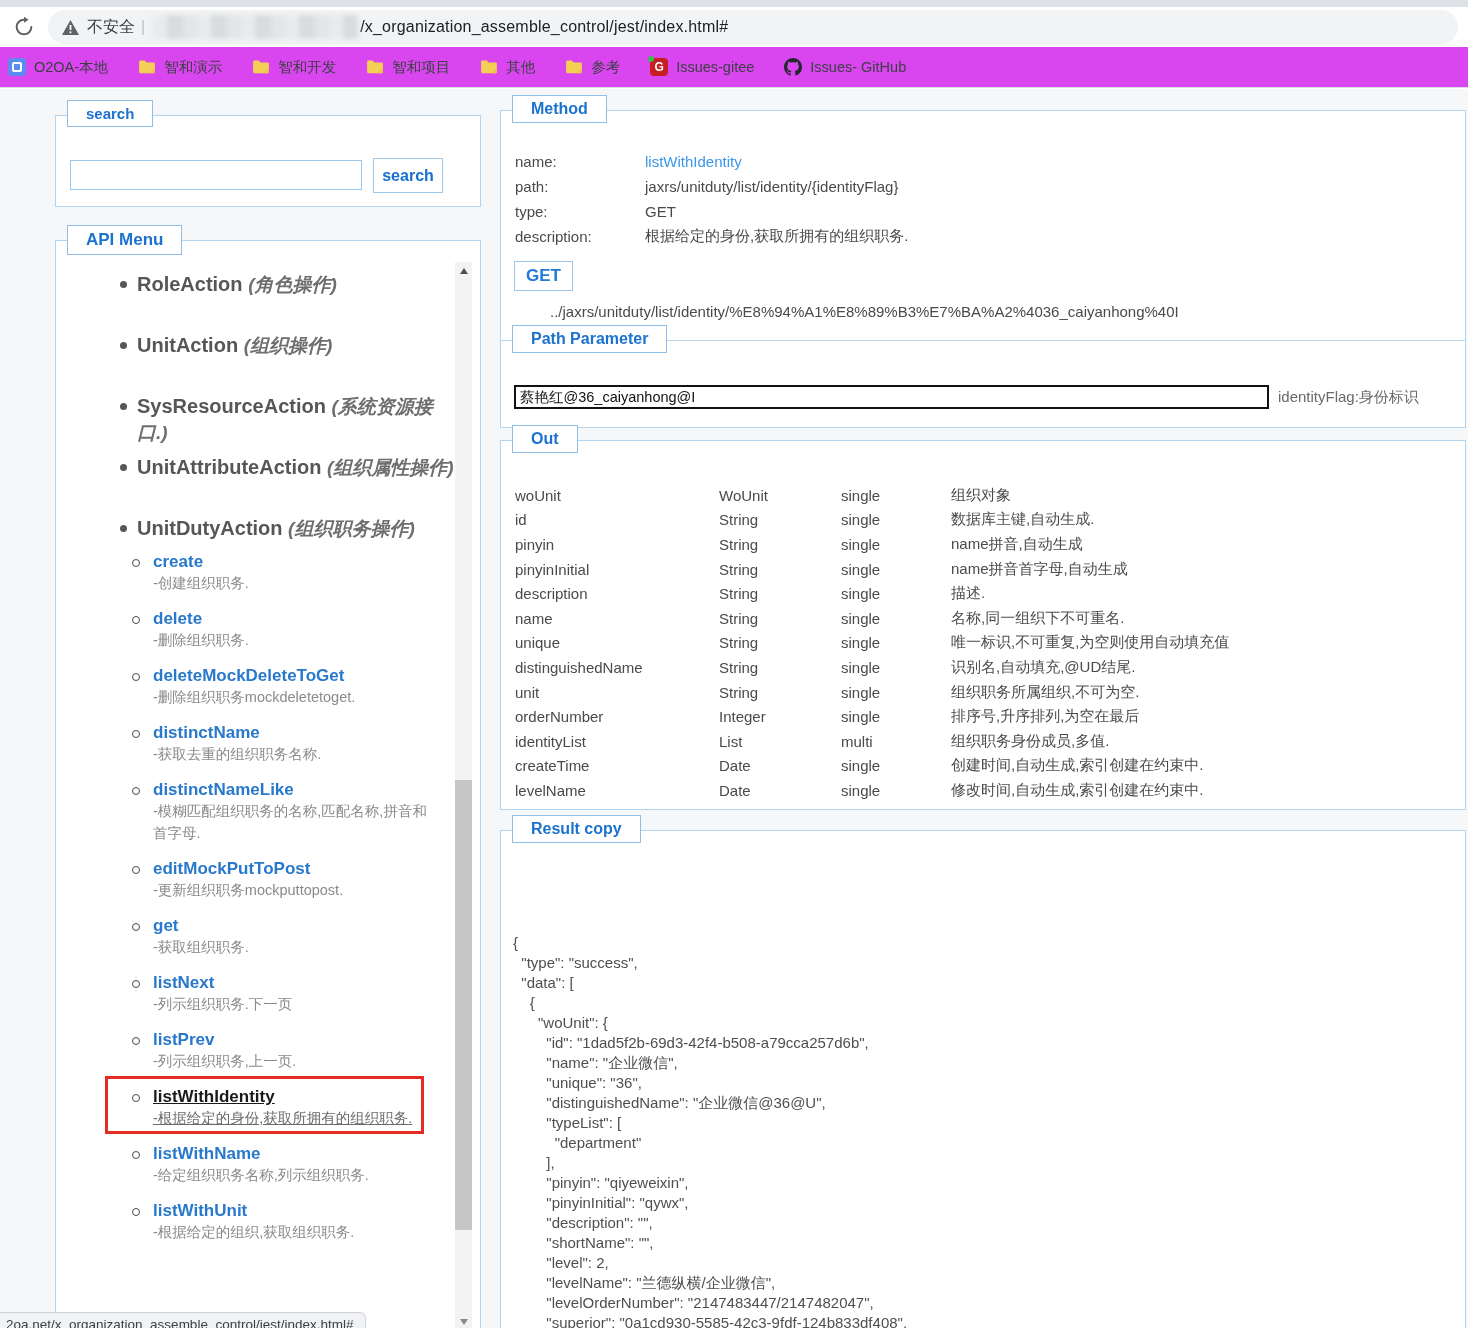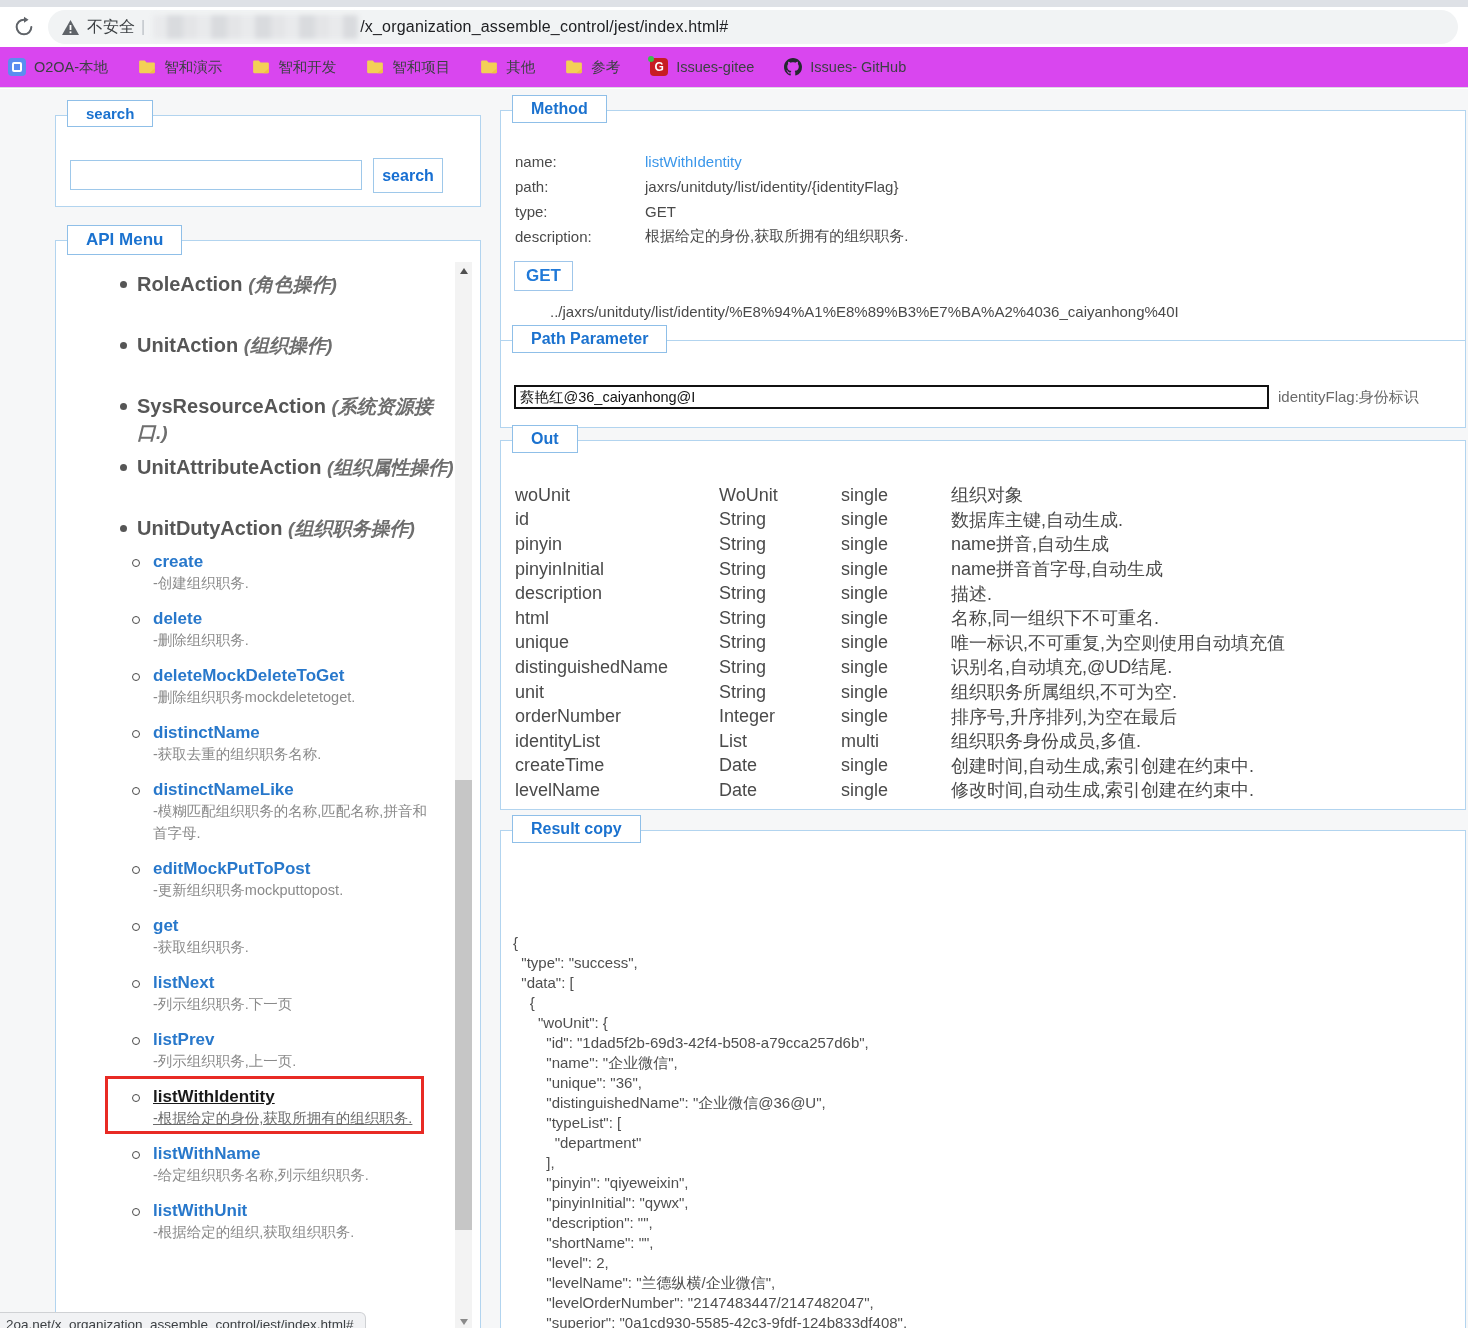--- a/index.html
+++ b/index.html
@@ -91,21 +91,21 @@
     color:#2079d8; font-weight:bold; font-size:17px; padding:4px 11px; cursor:pointer; }
   .req-url { position:absolute; left:13px; top:192px; font-size:15px; color:#4a4a4a; white-space:nowrap;margin-left:36px; }
 
   .fs-param { left:500px; top:340px; width:966px; height:88px; }
   .param-input { position:absolute; left:13px; top:44px; width:755px; height:24px;
     border:2px solid #111; font-size:14.5px; padding:0 4px; outline:none; color:#111; }
   .param-hint { position:absolute; left:777px; top:47px; font-size:15px; color:#6a6a6a; }
 
   .fs-out { left:500px; top:440px; width:966px; height:370px; }
   .o-rows { position:absolute; left:14px; top:42px; right:8px; }
-  .o-row { display:flex; height:24.6px; align-items:center; font-size:18px; color:#4a4a4a; }
+  .o-row { display:flex; height:24.6px; align-items:center; font-size:15px; color:#4a4a4a; }
   .o-field { width:204px; } .o-type { width:122px; } .o-mult { width:110px; } .o-desc { flex:1; }
 
   .fs-result { left:500px; top:830px; width:966px; height:506px; }
   .json-pre { position:absolute; left:12px; top:42px; right:8px; font-size:15px; color:#4f4f4f;
     line-height:20px; white-space:pre; }
 
   
   .status-bubble { position:absolute; left:0; top:1312px; height:26px; background:#f1f2f4;
     border:1px solid #cfd1d4; border-left:none; border-top-right-radius:6px; padding:4px 12px 0 6px;
     font-size:13.5px; color:#3c4043; z-index:50; white-space:nowrap; }
@@ -397,21 +397,21 @@
       </div>
 
       <div class="o-row">
         <span class="o-field">description</span>
         <span class="o-type">String</span>
         <span class="o-mult">single</span>
         <span class="o-desc">描述.</span>
       </div>
 
       <div class="o-row">
-        <span class="o-field">html</span>
+        <span class="o-field">name</span>
         <span class="o-type">String</span>
         <span class="o-mult">single</span>
         <span class="o-desc">名称,同一组织下不可重名.</span>
       </div>
 
       <div class="o-row">
         <span class="o-field">unique</span>
         <span class="o-type">String</span>
         <span class="o-mult">single</span>
         <span class="o-desc">唯一标识,不可重复,为空则使用自动填充值</span>

